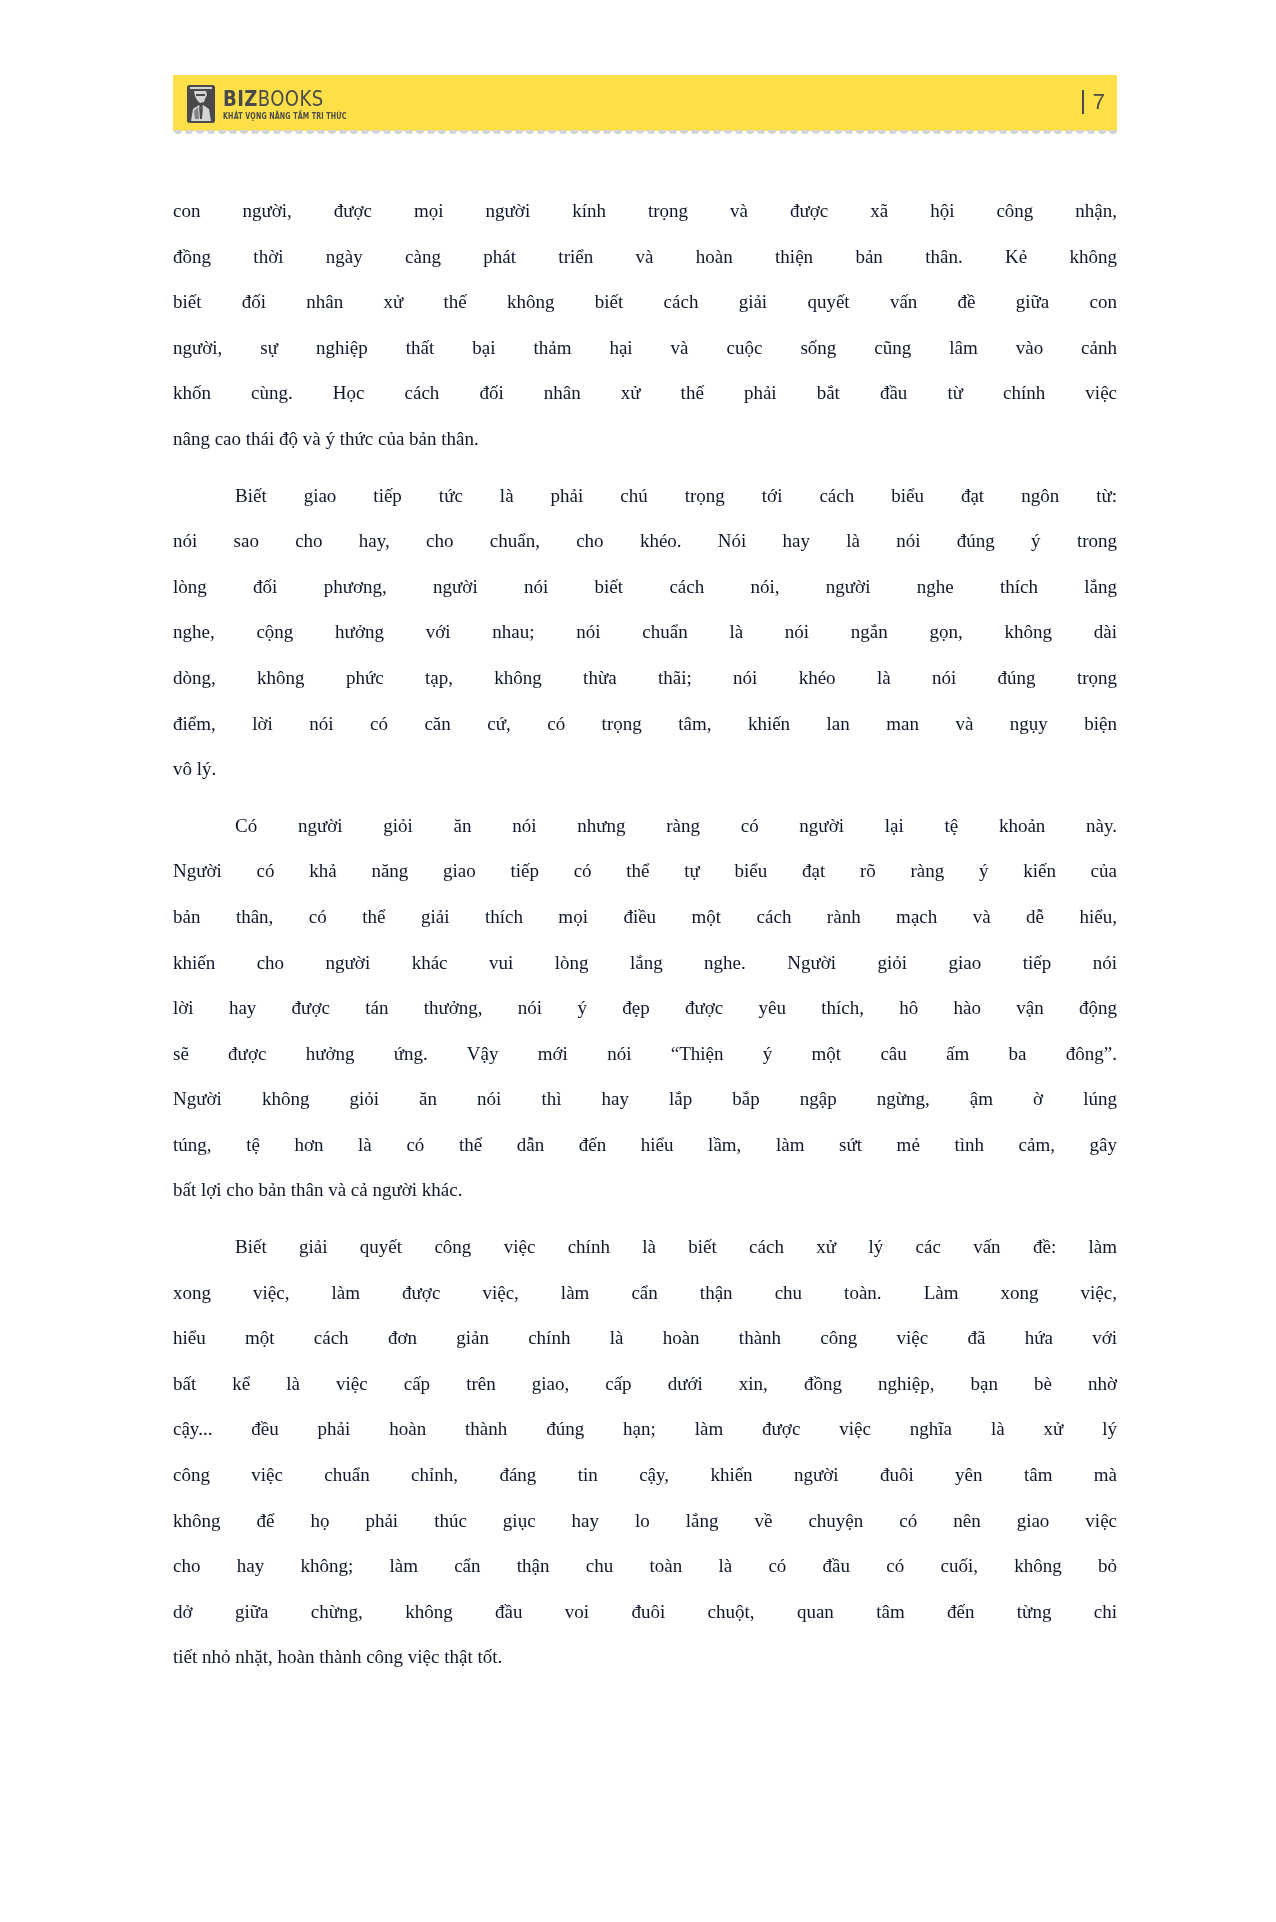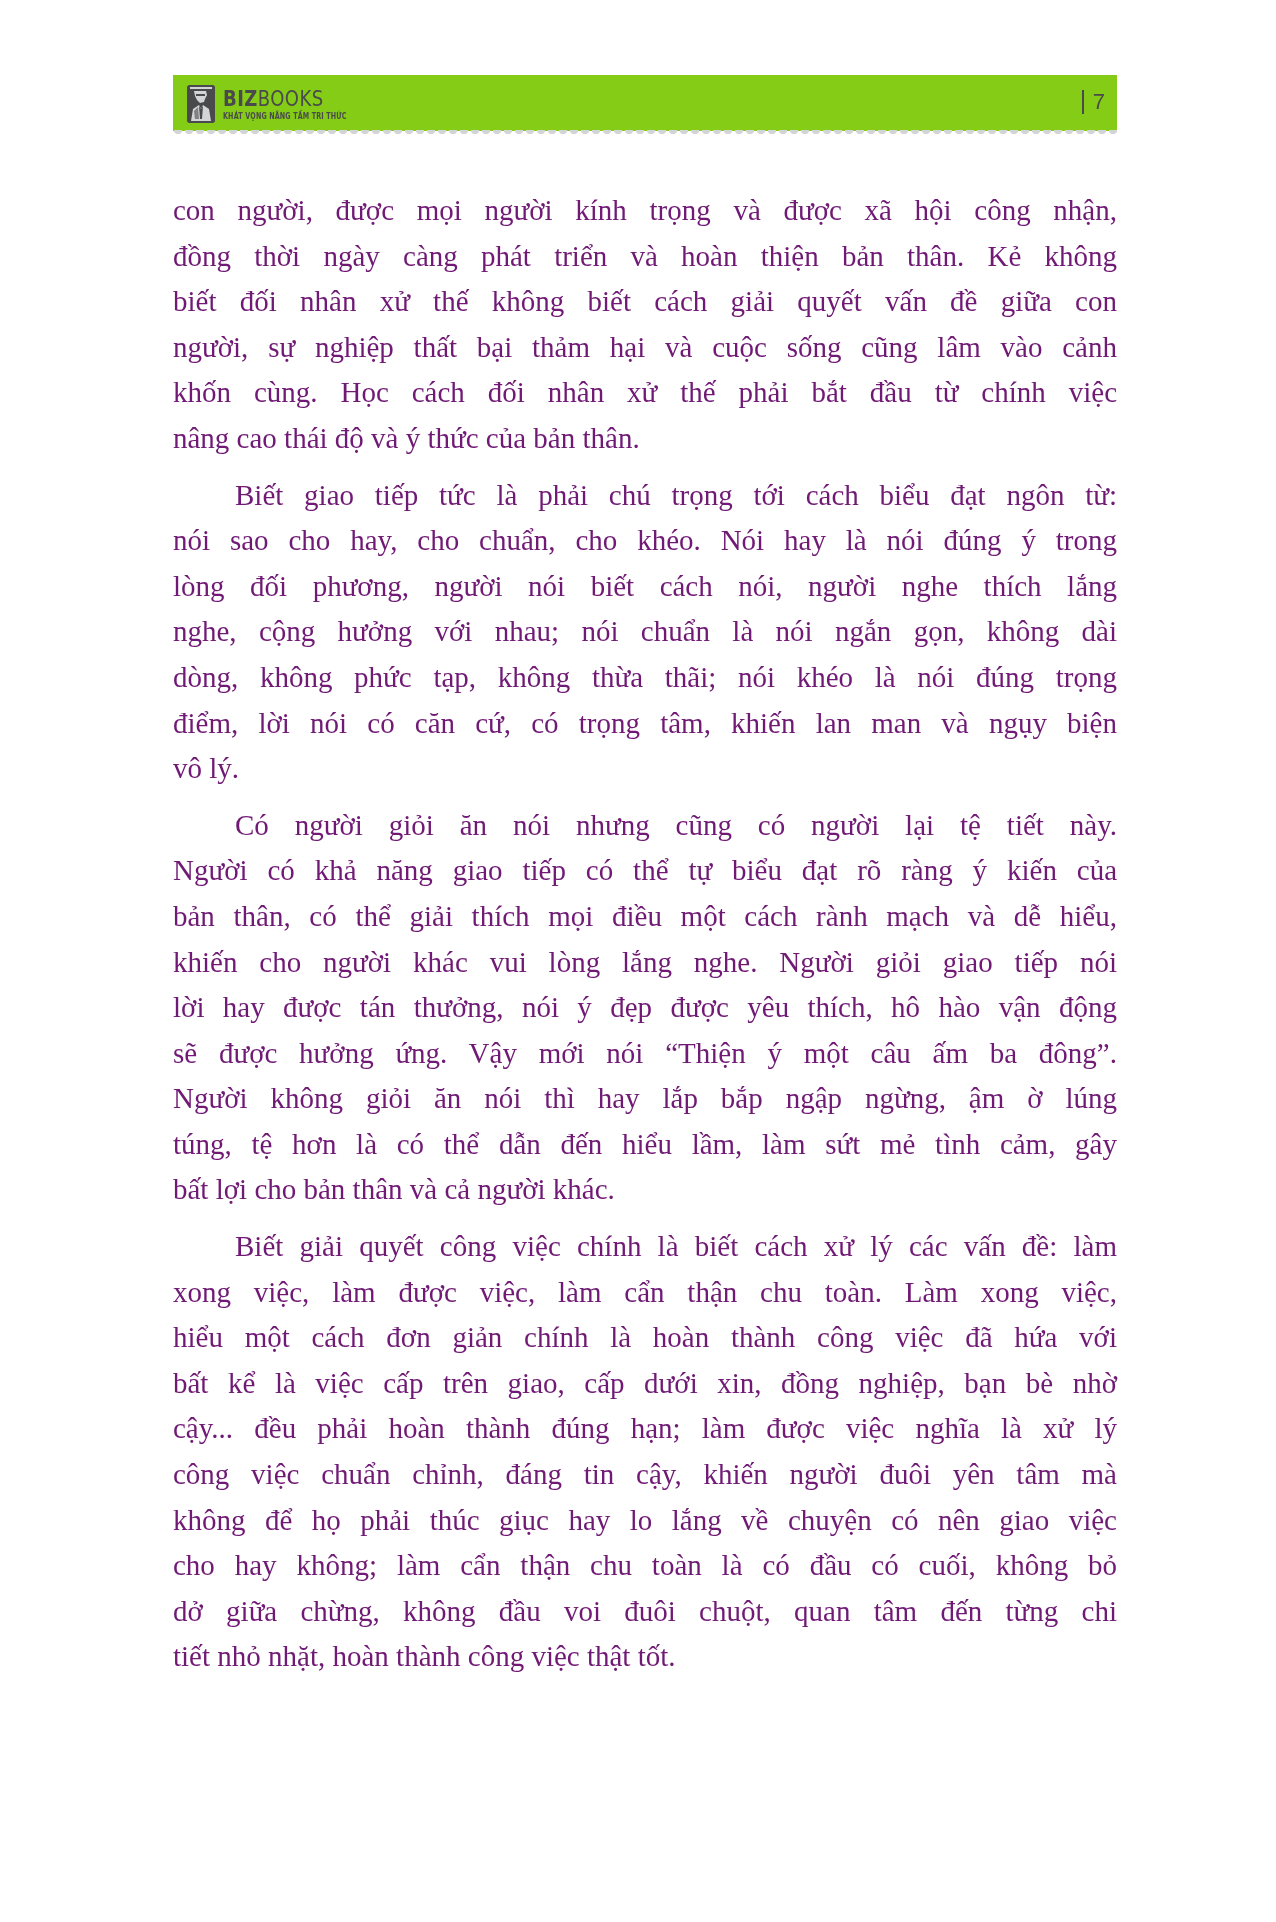--- a/index.html
+++ b/index.html
@@ -12,21 +12,21 @@
     height: 1922px;
     position: relative;
     overflow: hidden;
   }
   .header-band {
     position: absolute;
     left: 173px;
     top: 75px;
     width: 944px;
     height: 56px;
-    background: #84cc16;
+    background: #fde047;
   }
   .header-band::after {
     content: "";
     position: absolute;
     left: 0;
     right: 0;
     bottom: -5px;
     height: 6px;
     background: radial-gradient(circle at 5px 0px, #d3d4d6 4px, transparent 4.5px);
     background-size: 11px 6px;
@@ -94,23 +94,23 @@
     height: 24px;
     background: #4a4a4c;
     margin-right: 9px;
   }
   .body-text {
     position: absolute;
     left: 173px;
     top: 188px;
     width: 944px;
     font-family: "Liberation Serif", "DejaVu Serif", serif;
-    font-size: 29px;
+    font-size: 19px;
     line-height: 45.6px;
-    color: #701a75;
+    color: #0f172a;
     text-align: justify;
   }
   .body-text p {
     margin: 0 0 11px 0;
   }
   .line {
     display: block;
     text-align: justify;
     text-align-last: justify;
     white-space: nowrap;
@@ -161,21 +161,21 @@
     <p>
       <span class="line first">Biết giao tiếp tức là phải chú trọng tới cách biểu đạt ngôn từ:</span>
       <span class="line">nói sao cho hay, cho chuẩn, cho khéo. Nói hay là nói đúng ý trong</span>
       <span class="line">lòng đối phương, người nói biết cách nói, người nghe thích lắng</span>
       <span class="line">nghe, cộng hưởng với nhau; nói chuẩn là nói ngắn gọn, không dài</span>
       <span class="line">dòng, không phức tạp, không thừa thãi; nói khéo là nói đúng trọng</span>
       <span class="line">điểm, lời nói có căn cứ, có trọng tâm, khiến lan man và ngụy biện</span>
       <span class="line last">vô lý.</span>
     </p>
     <p>
-      <span class="line first">Có người giỏi ăn nói nhưng cũng có người lại tệ tiết này.</span>
+      <span class="line first">Có người giỏi ăn nói nhưng ràng có người lại tệ khoản này.</span>
       <span class="line">Người có khả năng giao tiếp có thể tự biểu đạt rõ ràng ý kiến của</span>
       <span class="line">bản thân, có thể giải thích mọi điều một cách rành mạch và dễ hiểu,</span>
       <span class="line">khiến cho người khác vui lòng lắng nghe. Người giỏi giao tiếp nói</span>
       <span class="line">lời hay được tán thưởng, nói ý đẹp được yêu thích, hô hào vận động</span>
       <span class="line">sẽ được hưởng ứng. Vậy mới nói “Thiện ý một câu ấm ba đông”.</span>
       <span class="line">Người không giỏi ăn nói thì hay lắp bắp ngập ngừng, ậm ờ lúng</span>
       <span class="line">túng, tệ hơn là có thể dẫn đến hiểu lầm, làm sứt mẻ tình cảm, gây</span>
       <span class="line last">bất lợi cho bản thân và cả người khác.</span>
     </p>
     <p>

